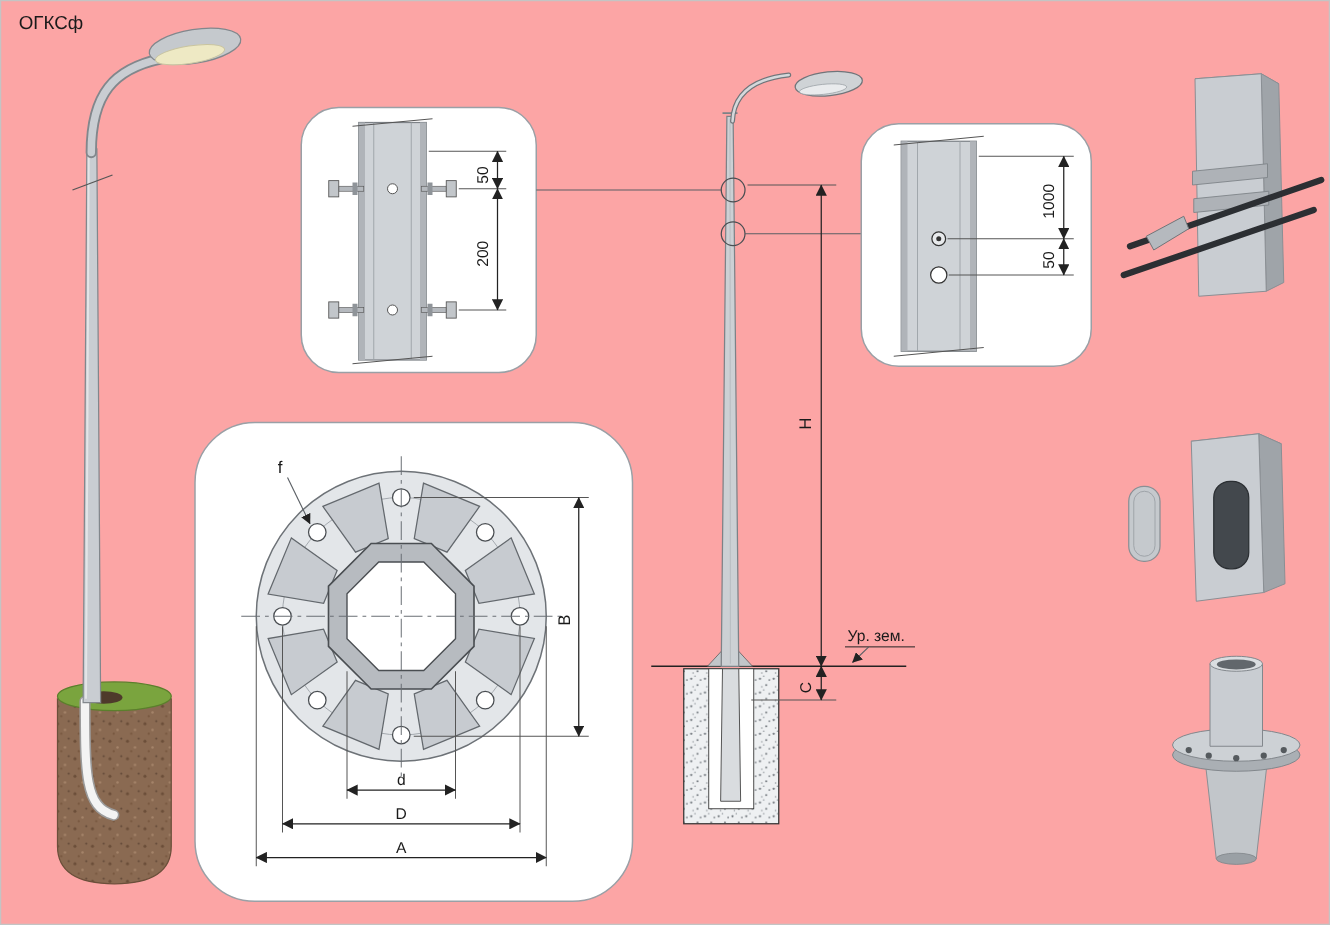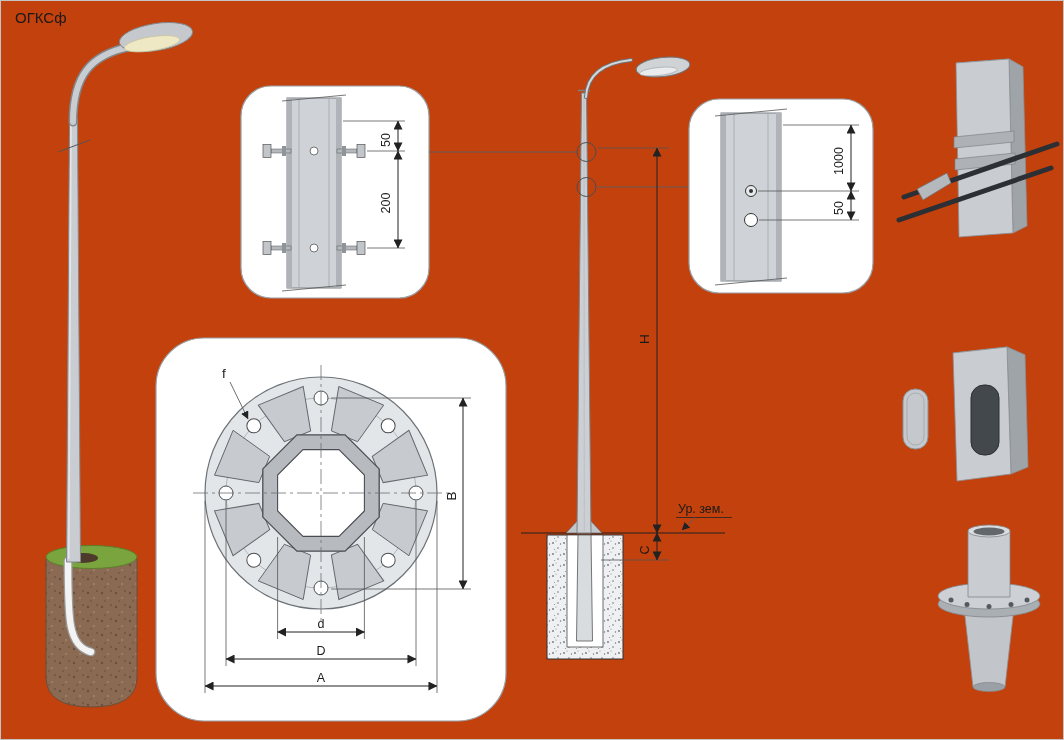--- a/index.html
+++ b/index.html
@@ -1,16 +1,16 @@
 <!DOCTYPE html>
 <html><head>
 <meta charset="utf-8">
 <style>
   html,body{margin:0;padding:0;background:#e9e9e9;}
-  .page{width:1064px;height:740px;background:#c2410c;border:1px solid #c4c4c4;
+  .page{width:1064px;height:740px;background:#fca5a5;border:1px solid #c4c4c4;
         box-sizing:border-box;position:relative;overflow:hidden;
         font-family:"Liberation Sans",sans-serif;}
   svg{display:block;}
   svg text{font-family:"Liberation Sans",sans-serif;fill:#1a1a1a;}
   .title-label{font-size:15px;}
   .dim-label{font-size:12.5px;}
   .dim-label-lg{font-size:13.5px;}
   .thin{stroke:#555;stroke-width:0.8;fill:none;}
   .dimline{stroke:#222;stroke-width:1;fill:none;}
   .leader{stroke:#5a5f64;stroke-width:0.9;fill:none;}

